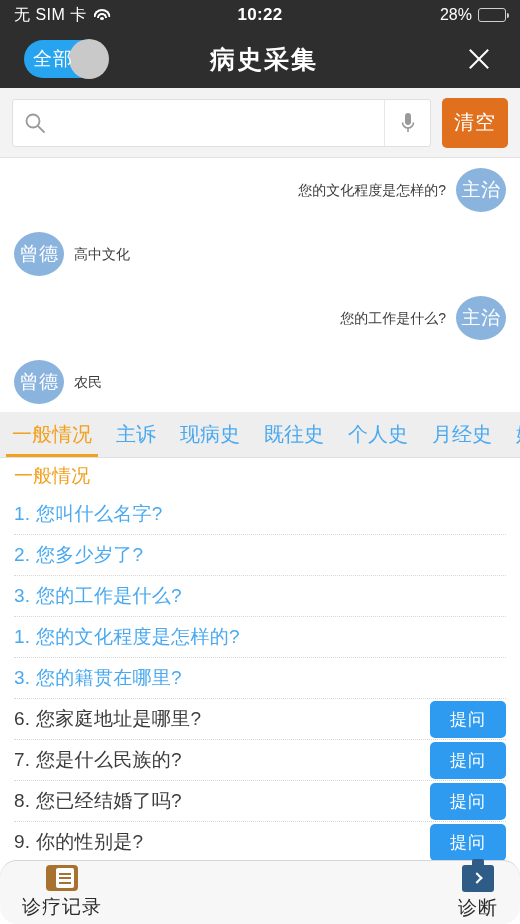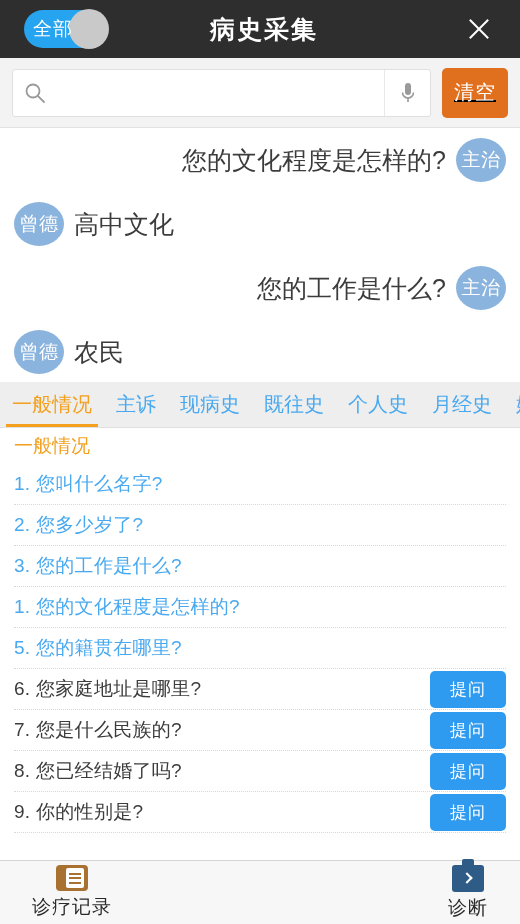--- a/index.html
+++ b/index.html
@@ -96,21 +96,20 @@
   .close-btn::before { transform: rotate(45deg); }
   .close-btn::after  { transform: rotate(-45deg); }
 
   
   .searchbar {
     flex: 0 0 70px; height: 70px;
     background: #f3f3f3;
     display: flex; align-items: center;
     padding: 0 12px; gap: 11px;
     border-bottom: 1px solid #e2e2e2;
-    text-decoration: underline;
   }
   .searchfield {
     flex: 1 1 auto; height: 48px;
     background: #ffffff; border: 1px solid #e0e0e0; border-radius: 3px;
     display: flex; align-items: center;
   }
   .mag {
     width: 44px; flex: 0 0 44px; display: flex; align-items: center; justify-content: center;
   }
   .mag svg { display: block; }
@@ -143,21 +142,21 @@
   .msg.left  { justify-content: flex-start; }
   .avatar {
     width: 50px; height: 44px; border-radius: 50%;
     background: #8ab4de; color: #ffffff;
     display: flex; align-items: center; justify-content: center;
     font-size: 19px; flex: 0 0 auto; letter-spacing: .5px;
   }
   .msg.right .avatar { margin-left: 10px; }
   .msg.left  .avatar { margin-right: 10px; }
   .bubble-text {
-    font-size: 25px; color: #3c3c3c; line-height: 1.2;
+    font-size: 14px; color: #3c3c3c; line-height: 1.2;
     white-space: nowrap;
   }
 
   
   .tabs {
     flex: 0 0 46px; height: 46px;
     background: #eeeeee;
     display: flex; align-items: stretch;
     overflow: hidden;
     border-bottom: 1px solid #e0e0e0;
@@ -204,21 +203,22 @@
     color: #ffffff; font-size: 17px; font-family: inherit;
     padding: 7px 20px; letter-spacing: 1px; cursor: pointer;
   }
 
   
   .bottomnav {
     flex: 0 0 64px; height: 64px;
     background: #f7f7f7;
     border-top: 1px solid #d6d6d6;
     display: flex; align-items: center; justify-content: space-between;
-    padding: 0 32px;
+    padding: 0 22px;
+    border-radius: 17px;
   }
   .navitem {
     display: flex; flex-direction: column; align-items: center; gap: 3px;
     cursor: pointer;
   }
   .navlabel { font-size: 19px; color: #2b2b2b; letter-spacing: 1px; }
   .icon-book {
     width: 32px; height: 26px; border-radius: 4px;
     background: #a9712f; position: relative;
     display: flex; align-items: center; justify-content: flex-end;
@@ -242,20 +242,35 @@
     width: 8px; height: 8px;
     border-top: 2.5px solid #ffffff; border-right: 2.5px solid #ffffff;
     transform: rotate(45deg); margin-left: -3px;
   }
 </style>
 </head>
 <body>
 
 <div class="phone">
 
+  <div class="statusbar">
+    <div class="sb-left">
+      <span class="sb-carrier">无 SIM 卡</span>
+      <span class="wifi">
+          <i class="a"></i>
+          <i class="b"></i>
+          <i class="c"></i>
+        </span>
+    </div>
+    <div class="sb-time">10:22</div>
+    <div class="sb-right">
+      <span>28%</span>
+      <span class="batt"><span class="lvl" id="batt-lvl" style="width: 28%;"></span></span>
+    </div>
+  </div>
 
   <div class="titlebar">
     <div class="toggle">
       <span class="toggle-label">全部</span>
       <span class="knob"></span>
     </div>
     <div class="title-text">病史采集</div>
     <div class="close-btn"></div>
   </div>
 
@@ -317,21 +332,21 @@
       <div class="qrow">
         <span class="qtext">2. 您多少岁了?</span>
       </div>
       <div class="qrow">
         <span class="qtext">3. 您的工作是什么?</span>
       </div>
       <div class="qrow">
         <span class="qtext">1. 您的文化程度是怎样的?</span>
       </div>
       <div class="qrow">
-        <span class="qtext">5. 您的籍贯在哪里?</span>
+        <span class="qtext">3. 您的籍贯在哪里?</span>
       </div>
       <div class="qrow pending">
         <span class="qtext">6. 您家庭地址是哪里?</span>
         <button class="ask-btn">提问</button>
       </div>
       <div class="qrow pending">
         <span class="qtext">7. 您是什么民族的?</span>
         <button class="ask-btn">提问</button>
       </div>
       <div class="qrow pending">

